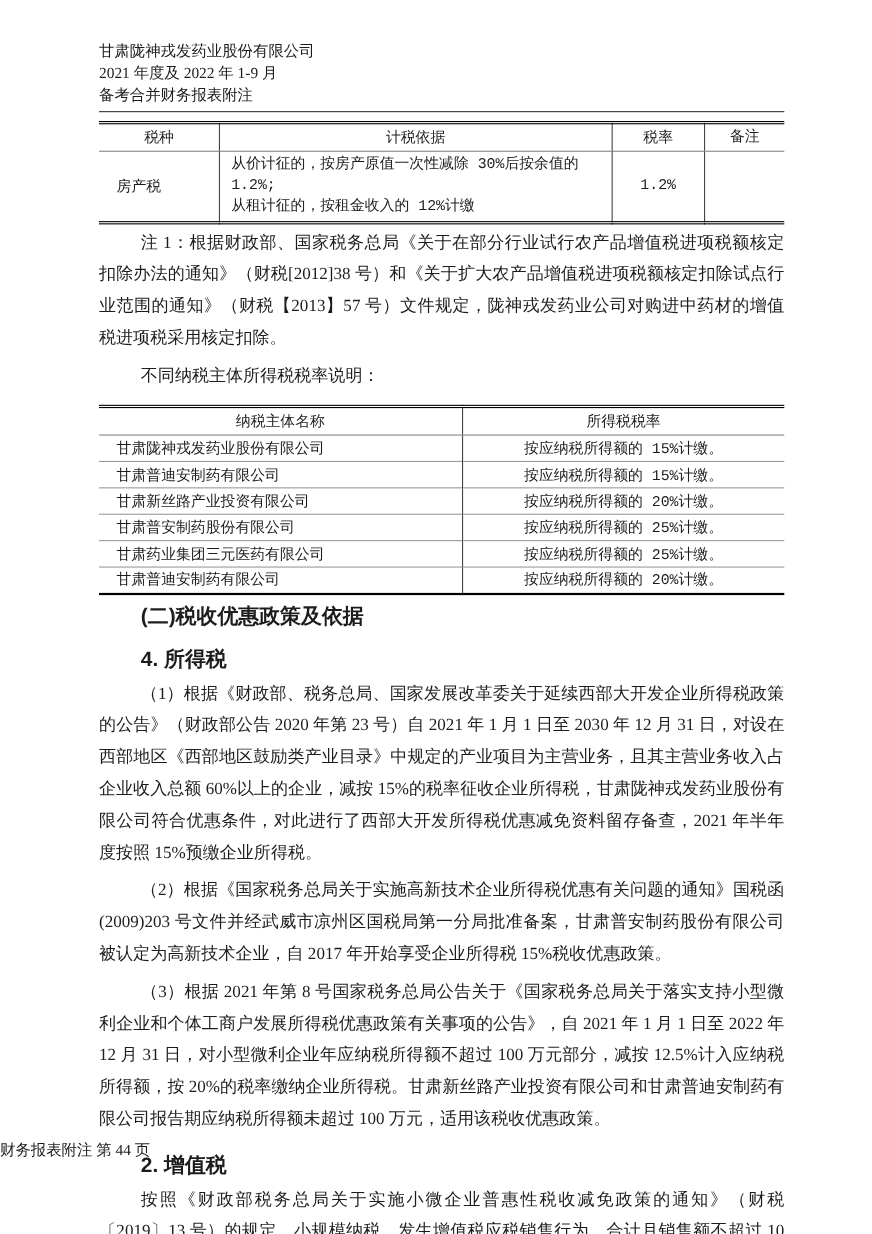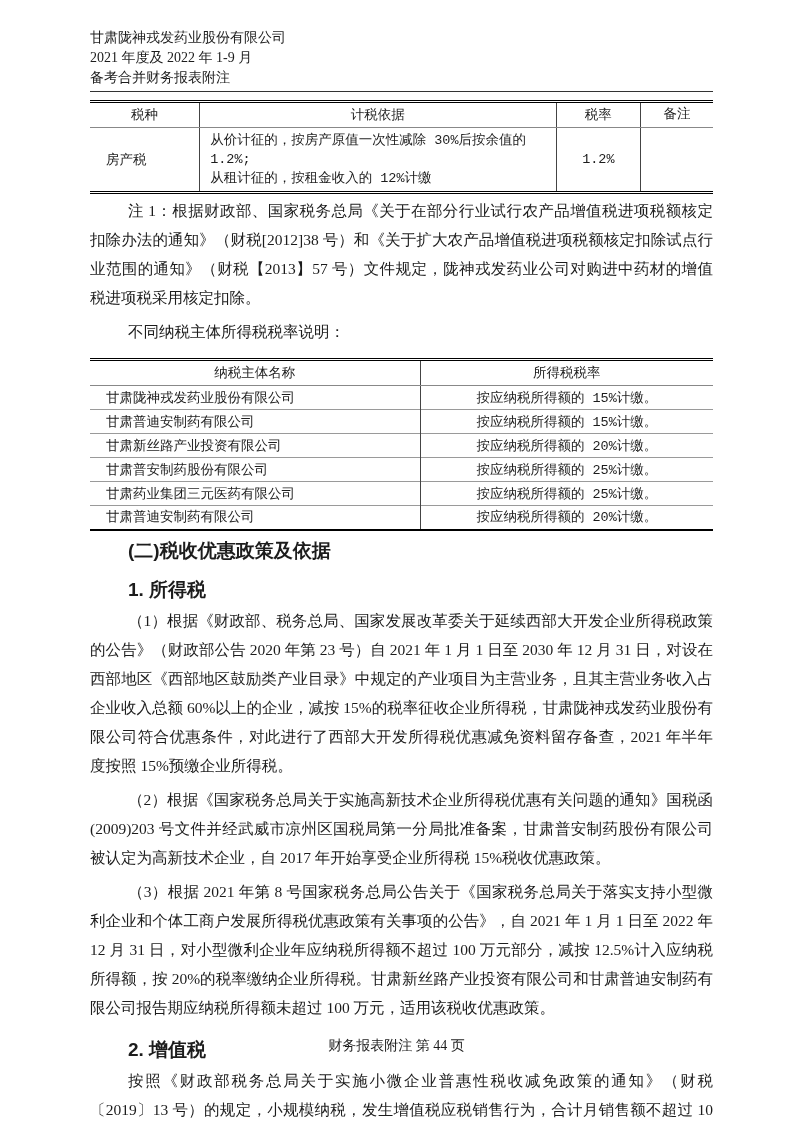--- a/index.html
+++ b/index.html
@@ -5,21 +5,21 @@
   * { margin: 0; padding: 0; box-sizing: border-box; }
   html, body { width: 793px; height: 1122px; background: #ffffff; overflow: hidden; }
   body {
     font-family: "Liberation Serif", "DejaVu Serif", serif;
     color: #1c1c1c;
   }
   .page {
     position: relative;
     width: 793px;
     height: 1122px;
-    padding: 28px 80px 0 90px;
+    padding: 38px 80px 0 90px;
   }
   
   .doc-header {
     font-size: 14px;
     line-height: 20px;
     border-bottom: 1px solid #333;
     padding-bottom: 3px;
   }
   
   table.fin-table {
@@ -66,21 +66,20 @@
     padding-left: 38px;
   }
   .heading.lv2 { margin-top: 9px; }
   .heading.lv3 { margin-top: 17px; }
   
   .page-footer {
     position: absolute;
     top: 1037px;
     left: 0;
     width: 793px;
-    text-align: center;
     font-size: 14px;
     color: #1c1c1c;
   }
 </style>
 </head>
 <body>
 
 <div class="page">
 
   <div class="doc-header">
@@ -155,21 +154,21 @@
       </tr>
       <tr>
         <td class="vline cell-left">甘肃普迪安制药有限公司</td>
         <td class="cell-center">按应纳税所得额的 20%计缴。</td>
       </tr>
     </tbody>
   </table>
 
   <div class="heading lv2">(二)税收优惠政策及依据</div>
 
-  <div class="heading lv3">1. 所得税</div>
+  <div class="heading lv3">4. 所得税</div>
   <p class="para">（1）根据《财政部、税务总局、国家发展改革委关于延续西部大开发企业所得税政策的公告》（财政部公告 2020 年第 23 号）自 2021 年 1 月 1 日至 2030 年 12 月 31 日，对设在西部地区《西部地区鼓励类产业目录》中规定的产业项目为主营业务，且其主营业务收入占企业收入总额 60%以上的企业，减按 15%的税率征收企业所得税，甘肃陇神戎发药业股份有限公司符合优惠条件，对此进行了西部大开发所得税优惠减免资料留存备查，2021 年半年度按照 15%预缴企业所得税。</p>
   <p class="para">（2）根据《国家税务总局关于实施高新技术企业所得税优惠有关问题的通知》国税函(2009)203 号文件并经武威市凉州区国税局第一分局批准备案，甘肃普安制药股份有限公司被认定为高新技术企业，自 2017 年开始享受企业所得税 15%税收优惠政策。</p>
   <p class="para">（3）根据 2021 年第 8 号国家税务总局公告关于《国家税务总局关于落实支持小型微利企业和个体工商户发展所得税优惠政策有关事项的公告》，自 2021 年 1 月 1 日至 2022 年 12 月 31 日，对小型微利企业年应纳税所得额不超过 100 万元部分，减按 12.5%计入应纳税所得额，按 20%的税率缴纳企业所得税。甘肃新丝路产业投资有限公司和甘肃普迪安制药有限公司报告期应纳税所得额未超过 100 万元，适用该税收优惠政策。</p>
 
   <div class="heading lv3">2. 增值税</div>
   <p class="para">按照《财政部税务总局关于实施小微企业普惠性税收减免政策的通知》（财税〔2019〕13 号）的规定，小规模纳税，发生增值税应税销售行为，合计月销售额不超过 10 万元（以</p>
 
   <div class="page-footer">财务报表附注 第 44 页</div>
 
 </div>

